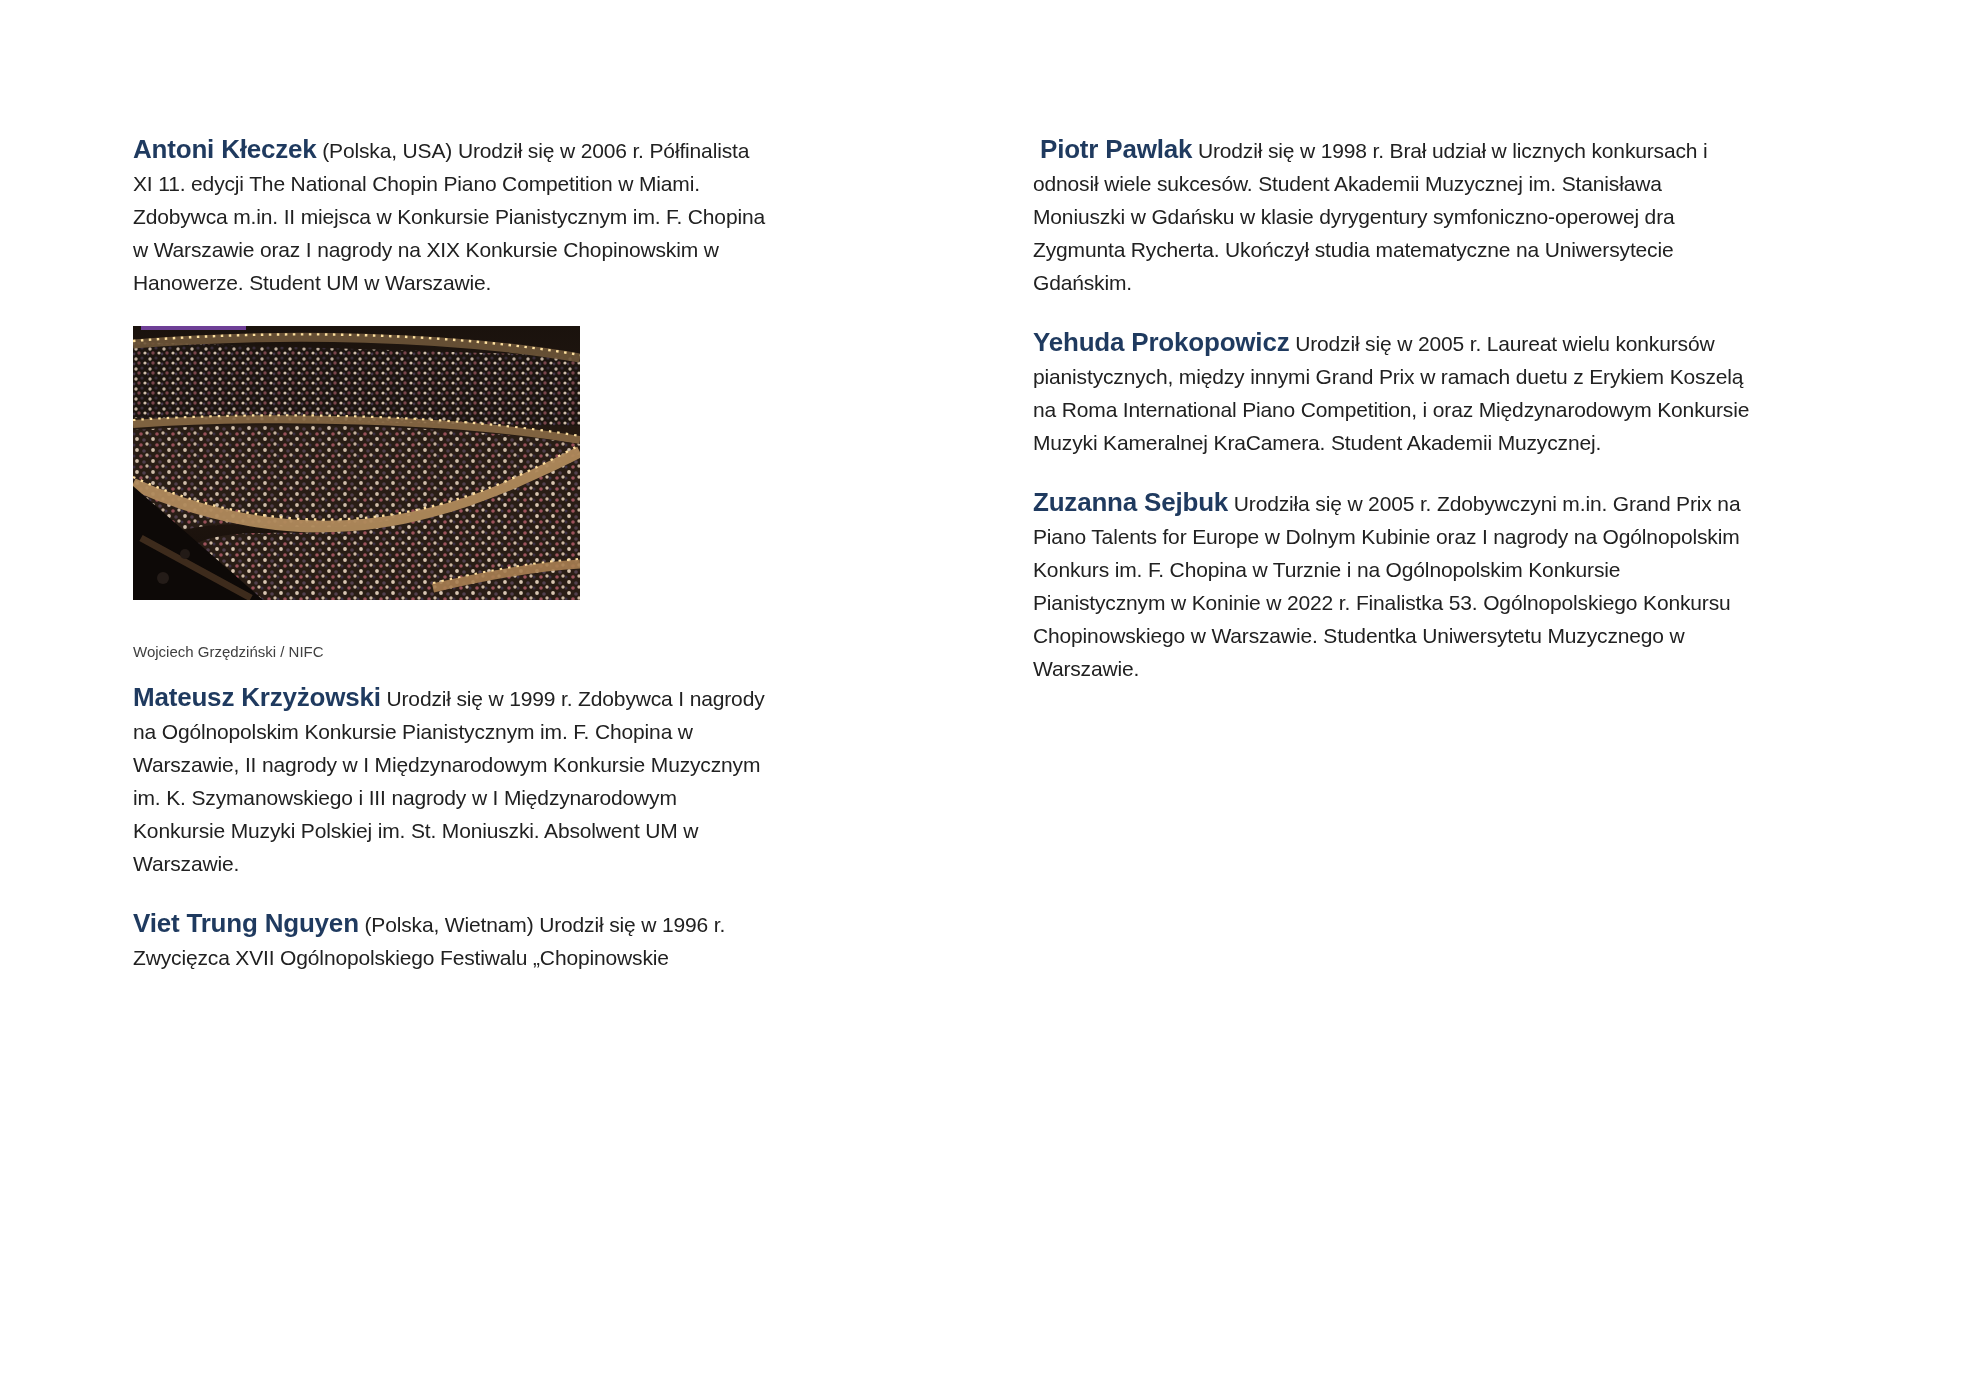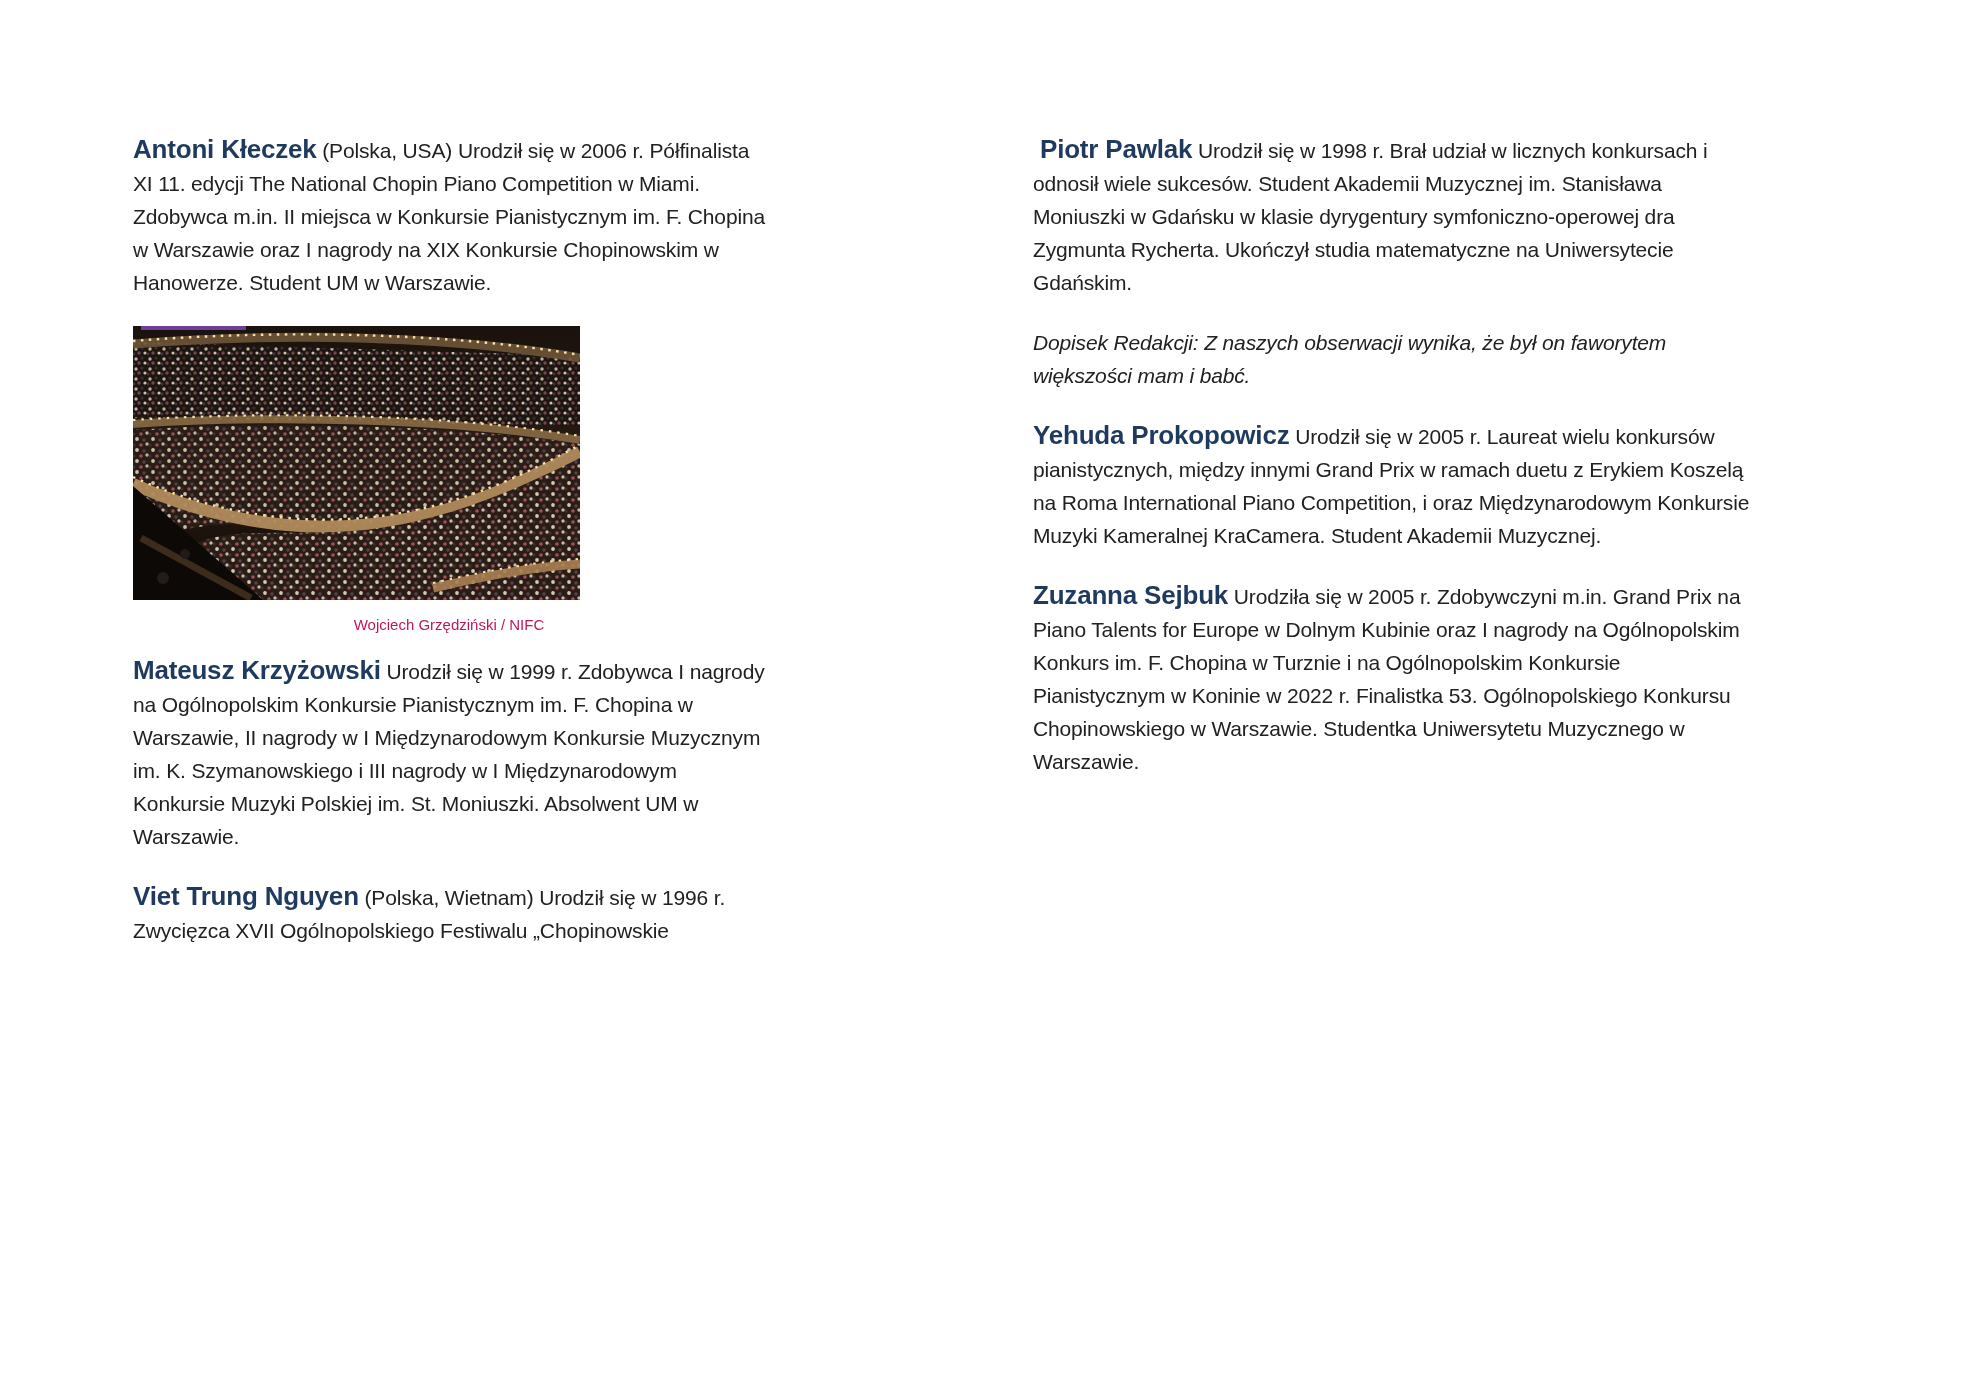--- a/index.html
+++ b/index.html
@@ -48,24 +48,23 @@
   figure.photo-figure { margin: 0 0 20px 0; padding: 0; }
   .photo-frame {
     margin-top: 22px;
     width: 447px;
     height: 274px;
     line-height: 0;
   }
   figcaption.photo-caption {
     font-size: 15px;
     line-height: 18px;
-    color: #be185d;
-    margin-top: 16px;
+    color: #404040;
+    margin-top: 43px;
     letter-spacing: 0;
-    text-align: center;
   }
 </style>
 </head>
 <body>
 
 <div class="page">
 
   <div class="col col-left">
 
     <p class="body"><span class="entry-name">Antoni Kłeczek</span>  <span class="entry-origin">(Polska, USA)</span>  <span>Urodził się w 2006 r. Półfinalista XI 11. edycji The National Chopin Piano Competition w Miami. Zdobywca m.in. II miejsca w Konkursie Pianistycznym im. F. Chopina w Warszawie oraz I nagrody na XIX Konkursie Chopinowskim w Hanowerze. Student UM w Warszawie.</span></p>
@@ -132,21 +131,20 @@
 
     <p class="body"><span class="entry-name">Viet Trung Nguyen</span>  <span class="entry-origin">(Polska, Wietnam)</span>  <span>Urodził się w 1996 r. Zwycięzca XVII Ogólnopolskiego Festiwalu „Chopinowskie</span></p>
 
   </div>
 
   <div class="col col-right">
 
 
     <p class="body"><span class="entry-name indented">Piotr Pawlak</span> <span>Urodził się w 1998 r. Brał udział w licznych konkursach i odnosił wiele sukcesów. Student Akademii Muzycznej im. Stanisława Moniuszki w Gdańsku w klasie dyrygentury symfoniczno-operowej dra Zygmunta Rycherta. Ukończył studia matematyczne na Uniwersytecie Gdańskim.</span></p>
 
-    <p class="body editor-note"><span>Dopisek Redakcji: Z naszych obserwacji wynika, że był on faworytem większości mam i babć.</span></p>
 
     <p class="body"><span class="entry-name">Yehuda Prokopowicz</span> <span>Urodził się w 2005 r. Laureat wielu konkursów pianistycznych, między innymi Grand Prix w ramach duetu z Erykiem Koszelą na Roma International Piano Competition, i oraz Międzynarodowym Konkursie Muzyki Kameralnej KraCamera. Student Akademii Muzycznej.</span></p>
 
     <p class="body"><span class="entry-name">Zuzanna Sejbuk</span> <span>Urodziła się w 2005 r. Zdobywczyni m.in. Grand Prix na Piano Talents for Europe w Dolnym Kubinie oraz I nagrody na Ogólnopolskim Konkurs im. F. Chopina w Turznie i na Ogólnopolskim Konkursie Pianistycznym w Koninie w 2022 r. Finalistka 53. Ogólnopolskiego Konkursu Chopinowskiego w Warszawie. Studentka Uniwersytetu Muzycznego w Warszawie.</span></p>
 
   </div>
 
 </div>
 
 </body></html>

